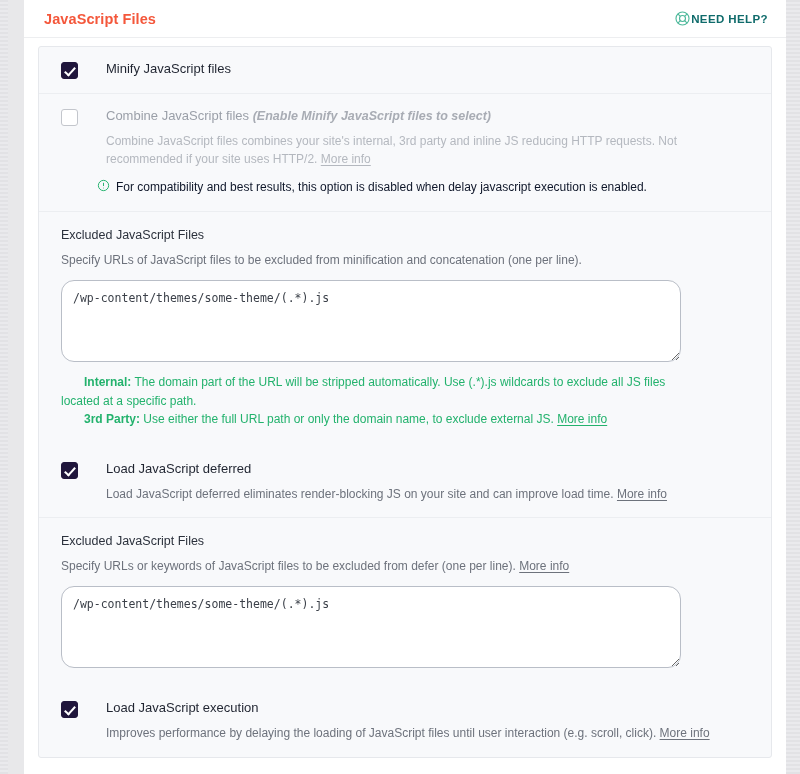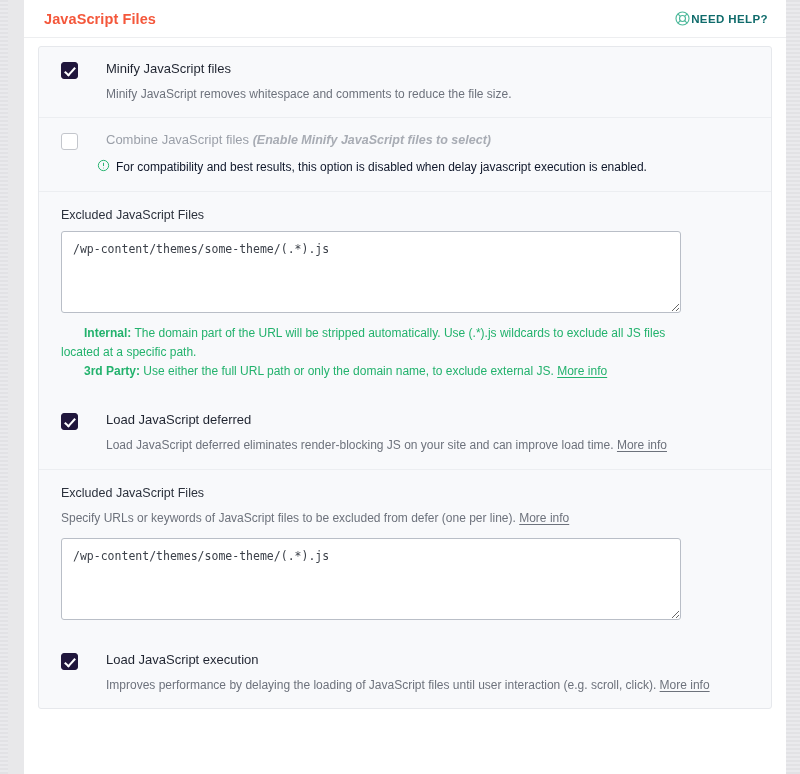--- a/index.html
+++ b/index.html
@@ -161,21 +161,21 @@
     margin-bottom: 11px;
     line-height: 1.5;
   }
 
   textarea.ta {
     display: block;
     width: 620px;
     height: 82px;
     padding: 9px 11px;
     border: 1px solid #b9bec7;
-    border-radius: 3px;
+    border-radius: 13px;
     background: #ffffff;
     font-family: "DejaVu Sans Mono", monospace;
     font-size: 11.5px;
     color: #3b4049;
     line-height: 1.5;
     resize: vertical;
     outline: none;
   }
 
   .green-note {
@@ -213,49 +213,53 @@
     </div>
   </div>
 
   <div class="card">
 
     <div class="row">
       <div class="opt-head">
         <div class="cb on"></div>
         <div class="opt-text">
           <div class="opt-label">Minify JavaScript files</div>
-          <div class="opt-desc">Minify JavaScript removes whitespace and comments to reduce the file size.</div>
         </div>
       </div>
     </div>
 
     <div class="row">
       <div class="opt-head">
         <div class="cb off"></div>
         <div class="opt-text">
           <div class="opt-label muted">
             <span>Combine JavaScript files</span>
             <span class="hint">(Enable Minify JavaScript files to select)</span>
+          </div>
+          <div class="opt-desc muted">
+            <span>Combine JavaScript files combines your site's internal, 3rd party and inline JS reducing HTTP requests. Not recommended if your site uses HTTP/2.</span>
+            <a class="more" href="#">More info</a>
           </div>
           <div class="notice">
             <span class="warn-ico">
               <svg width="13" height="13" viewBox="0 0 24 24" fill="none" stroke="#23b26d" stroke-width="1.8">
                 <circle cx="12" cy="12" r="9.5"></circle>
                 <line x1="12" y1="7" x2="12" y2="13"></line>
                 <circle cx="12" cy="16.6" r="0.9" fill="#23b26d" stroke="none"></circle>
               </svg>
             </span>
             <span>For compatibility and best results, this option is disabled when delay javascript execution is enabled.</span>
           </div>
         </div>
       </div>
     </div>
 
     <div class="sub">
       <div class="sub-title">Excluded JavaScript Files</div>
+      <div class="sub-desc">Specify URLs of JavaScript files to be excluded from minification and concatenation (one per line).</div>
       <textarea class="ta" spellcheck="false" style="">/wp-content/themes/some-theme/(.*).js</textarea>
       <div class="green-note">
         <b>Internal:</b><span> The domain part of the URL will be stripped automatically. Use (.*).js wildcards to exclude all JS files located at a specific path.</span><br>
         <b>3rd Party:</b><span> Use either the full URL path or only the domain name, to exclude external JS. </span><a class="more" href="#">More info</a>
       </div>
     </div>
 
     <div class="row">
       <div class="opt-head">
         <div class="cb on"></div>

